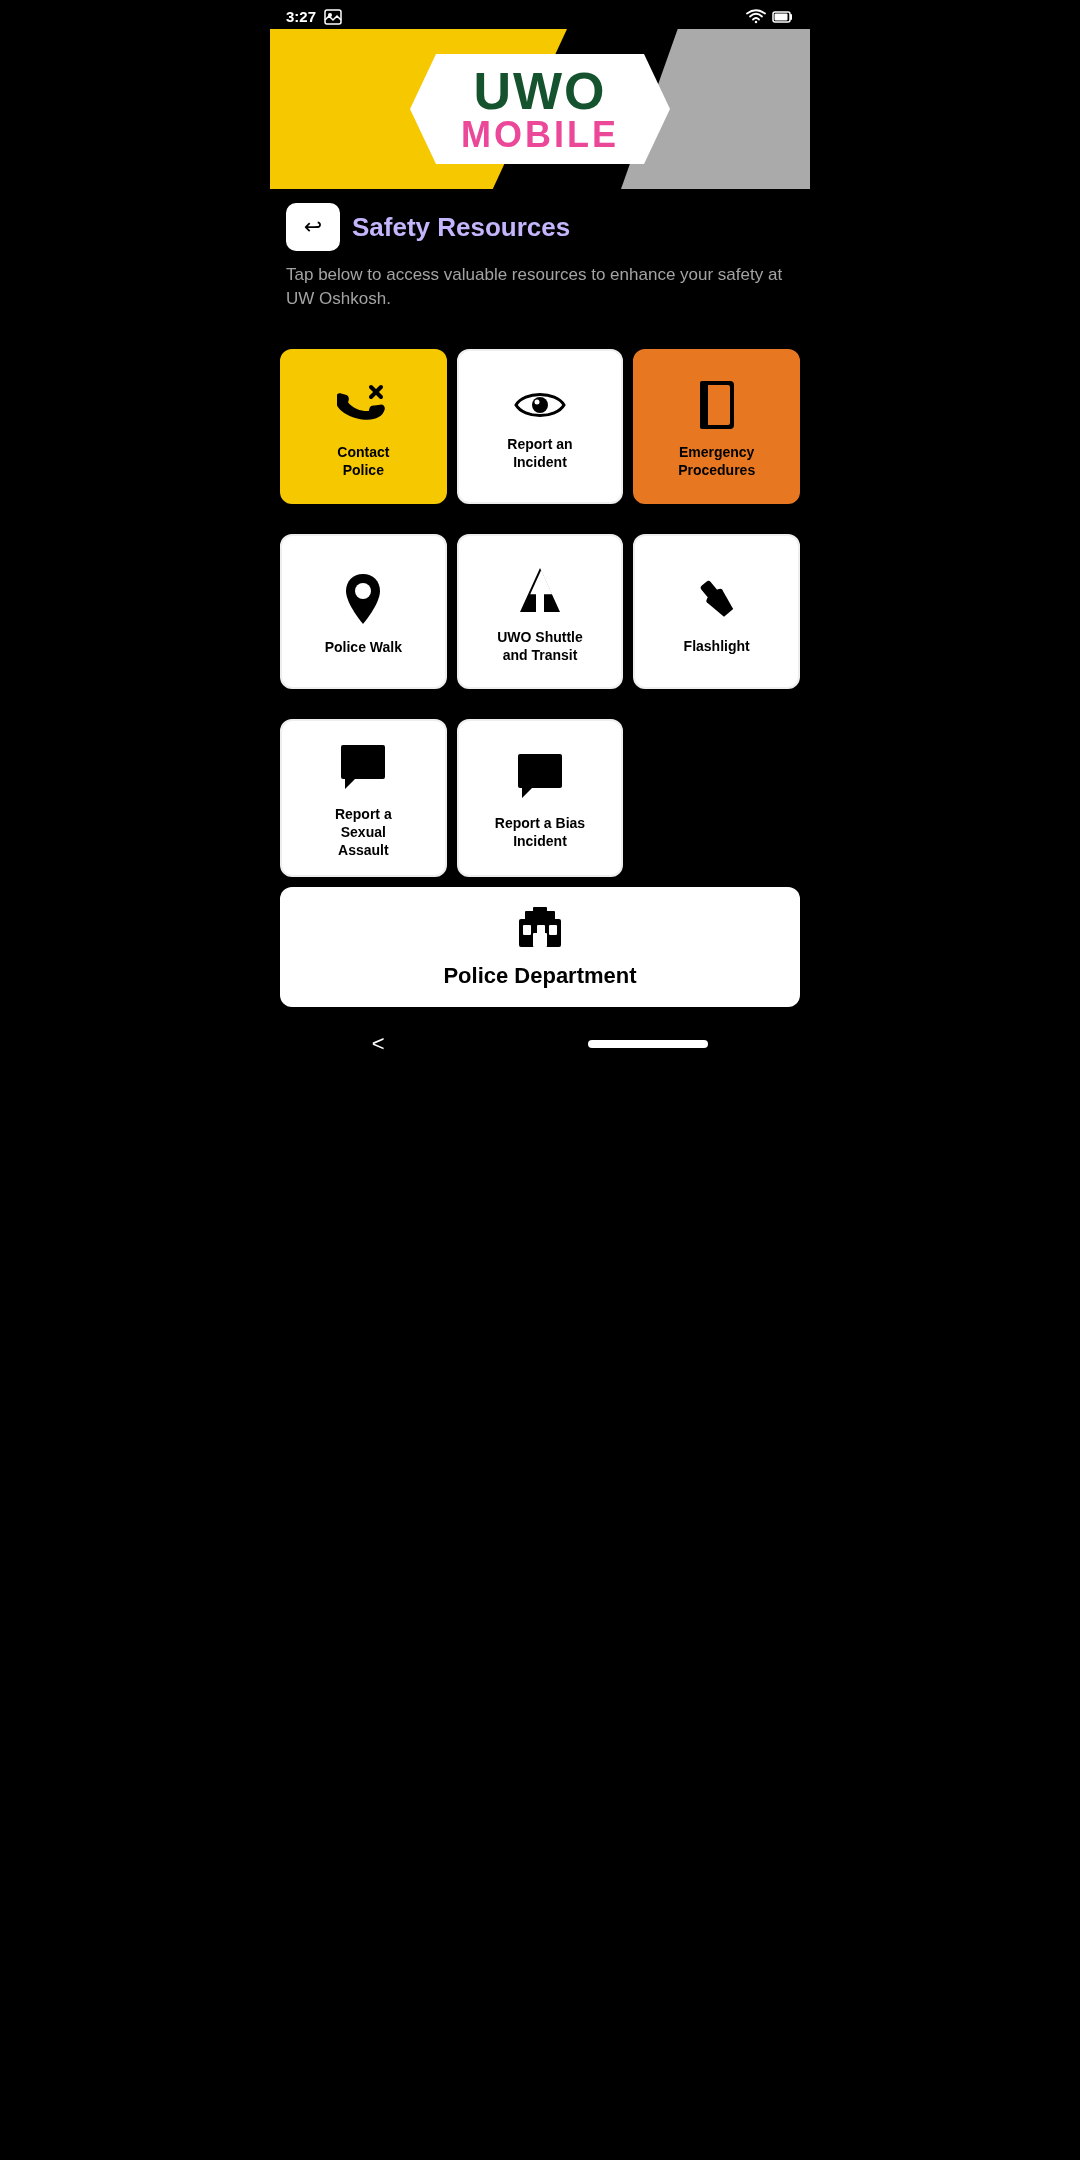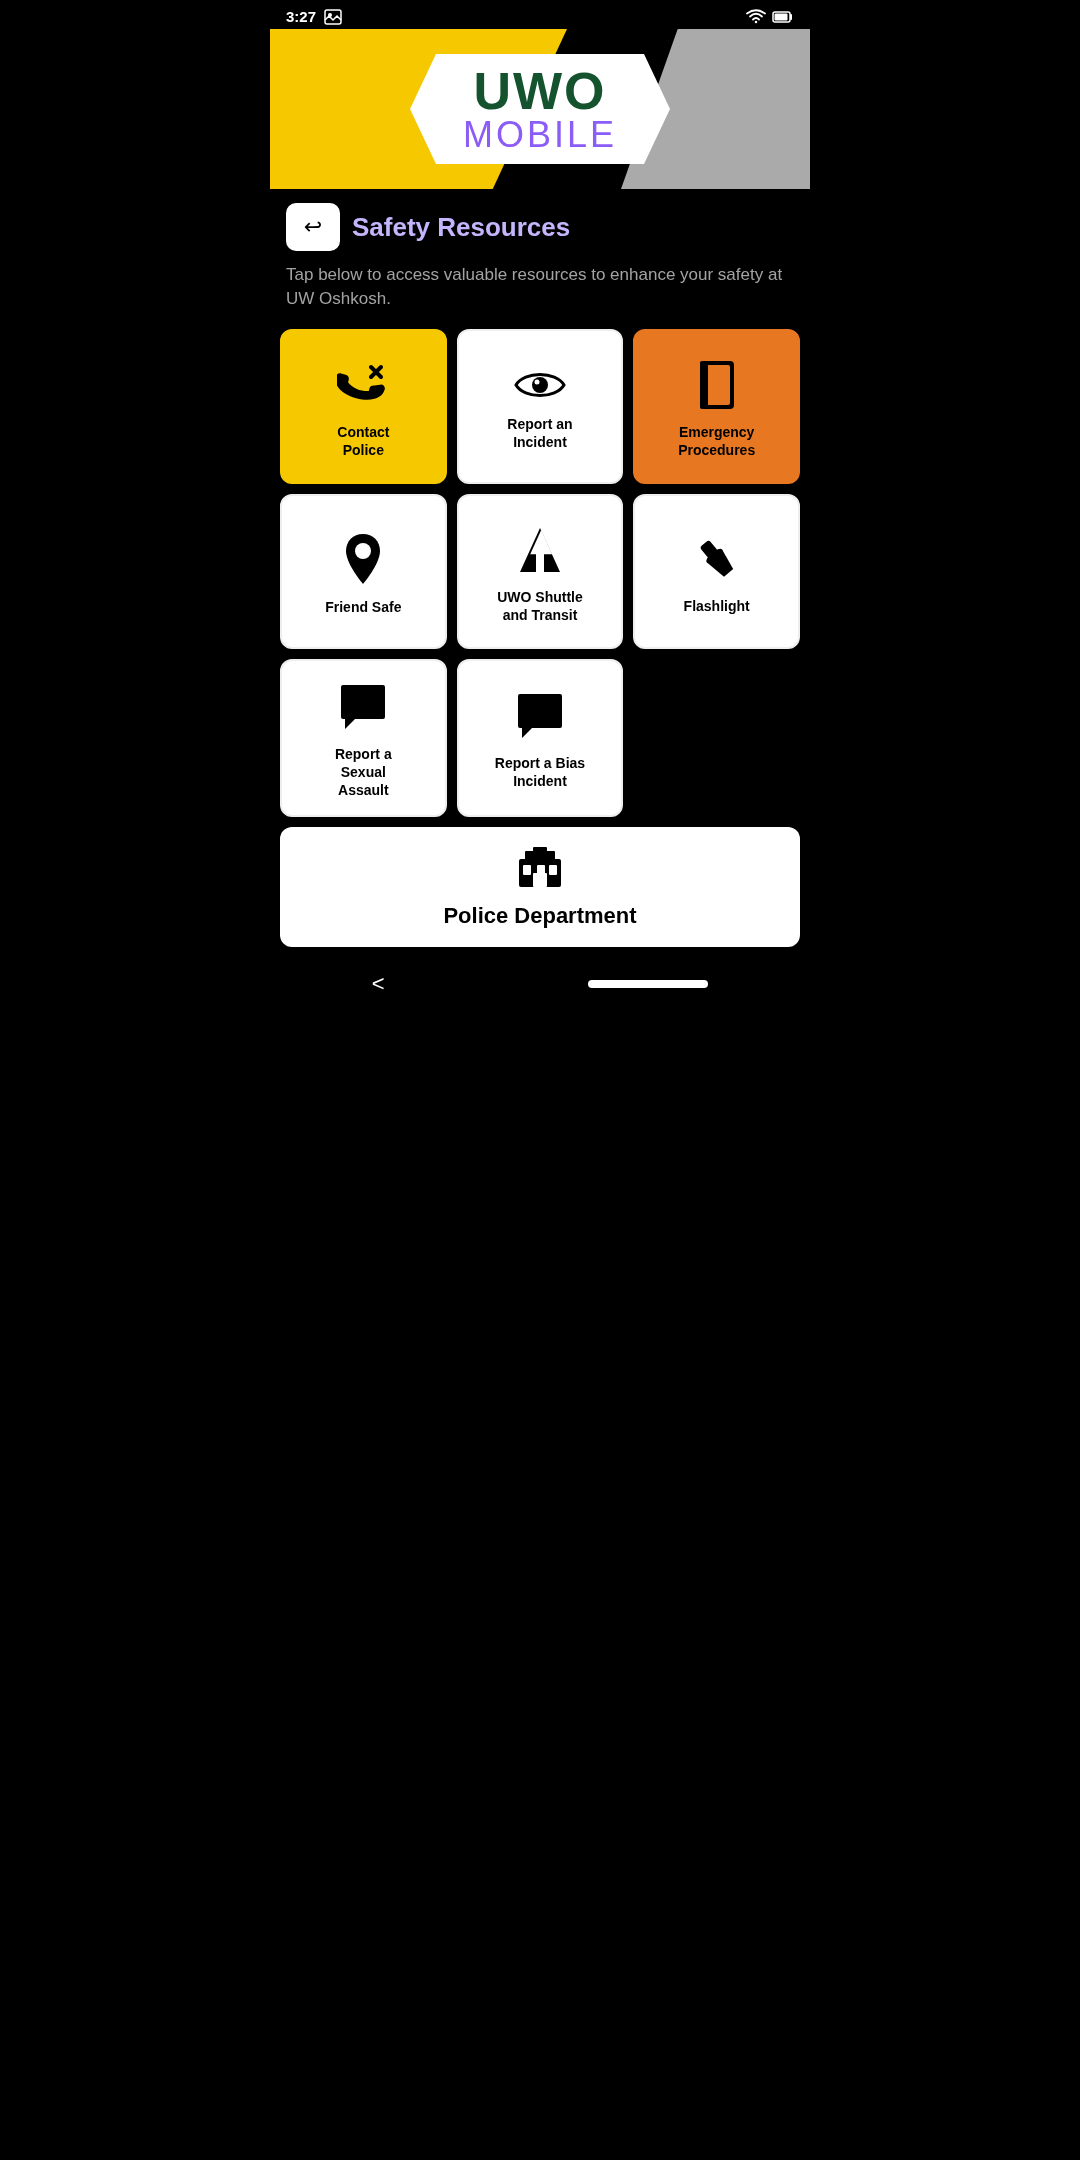--- a/index.html
+++ b/index.html
@@ -75,22 +75,22 @@
     }
     .banner-uwo {
       font-size: 52px;
       font-weight: 900;
       color: #14532d;
       letter-spacing: 2px;
       display: block;
     }
     .banner-mobile {
       font-size: 36px;
-      font-weight: 400;
-      color: #8b5cf6;
+      font-weight: 700;
+      color: #ec4899;
       letter-spacing: 3px;
       display: block;
     }
 
     
     .section-header {
       background: #000;
       padding: 14px 16px 8px;
       display: flex;
       align-items: center;
@@ -133,20 +133,21 @@
       border-radius: 12px;
       display: flex;
       flex-direction: column;
       align-items: center;
       justify-content: center;
       padding: 22px 10px 16px;
       gap: 12px;
       cursor: pointer;
       border: 2px solid #eee;
       min-height: 155px;
+      margin-top: 20px;
     }
     .grid-item.yellow { background: #f5c800; border-color: #f5c800; }
     .grid-item.orange { background: #e87722; border-color: #e87722; }
 
     .grid-item-icon {
       font-size: 44px;
       line-height: 1;
     }
     .grid-item-label {
       font-size: 14px;
@@ -286,21 +287,21 @@
   </div>
 
 
   <div class="grid-item">
     <span class="grid-item-icon">
       <svg width="38" height="54" viewBox="0 0 38 54" fill="none">
         <path d="M19 2 C9 2 2 9 2 19 C2 32 19 52 19 52 C19 52 36 32 36 19 C36 9 29 2 19 2Z" fill="#000"></path>
         <circle cx="19" cy="19" r="8" fill="white"></circle>
       </svg>
     </span>
-    <span class="grid-item-label">Friend Safe</span>
+    <span class="grid-item-label">Police Walk</span>
   </div>
 
   <div class="grid-item">
     <span class="grid-item-icon">
       <svg width="52" height="52" viewBox="0 0 52 52" fill="none">
         <path d="M26 4 L6 48 L46 48 Z" fill="#000"></path>
         <path d="M26 4 L6 48 L46 48 Z" fill="white" transform="scale(0.55) translate(23.5, 7)"></path>
         <rect x="22" y="24" width="8" height="24" fill="white"></rect>
       </svg>
     </span>

